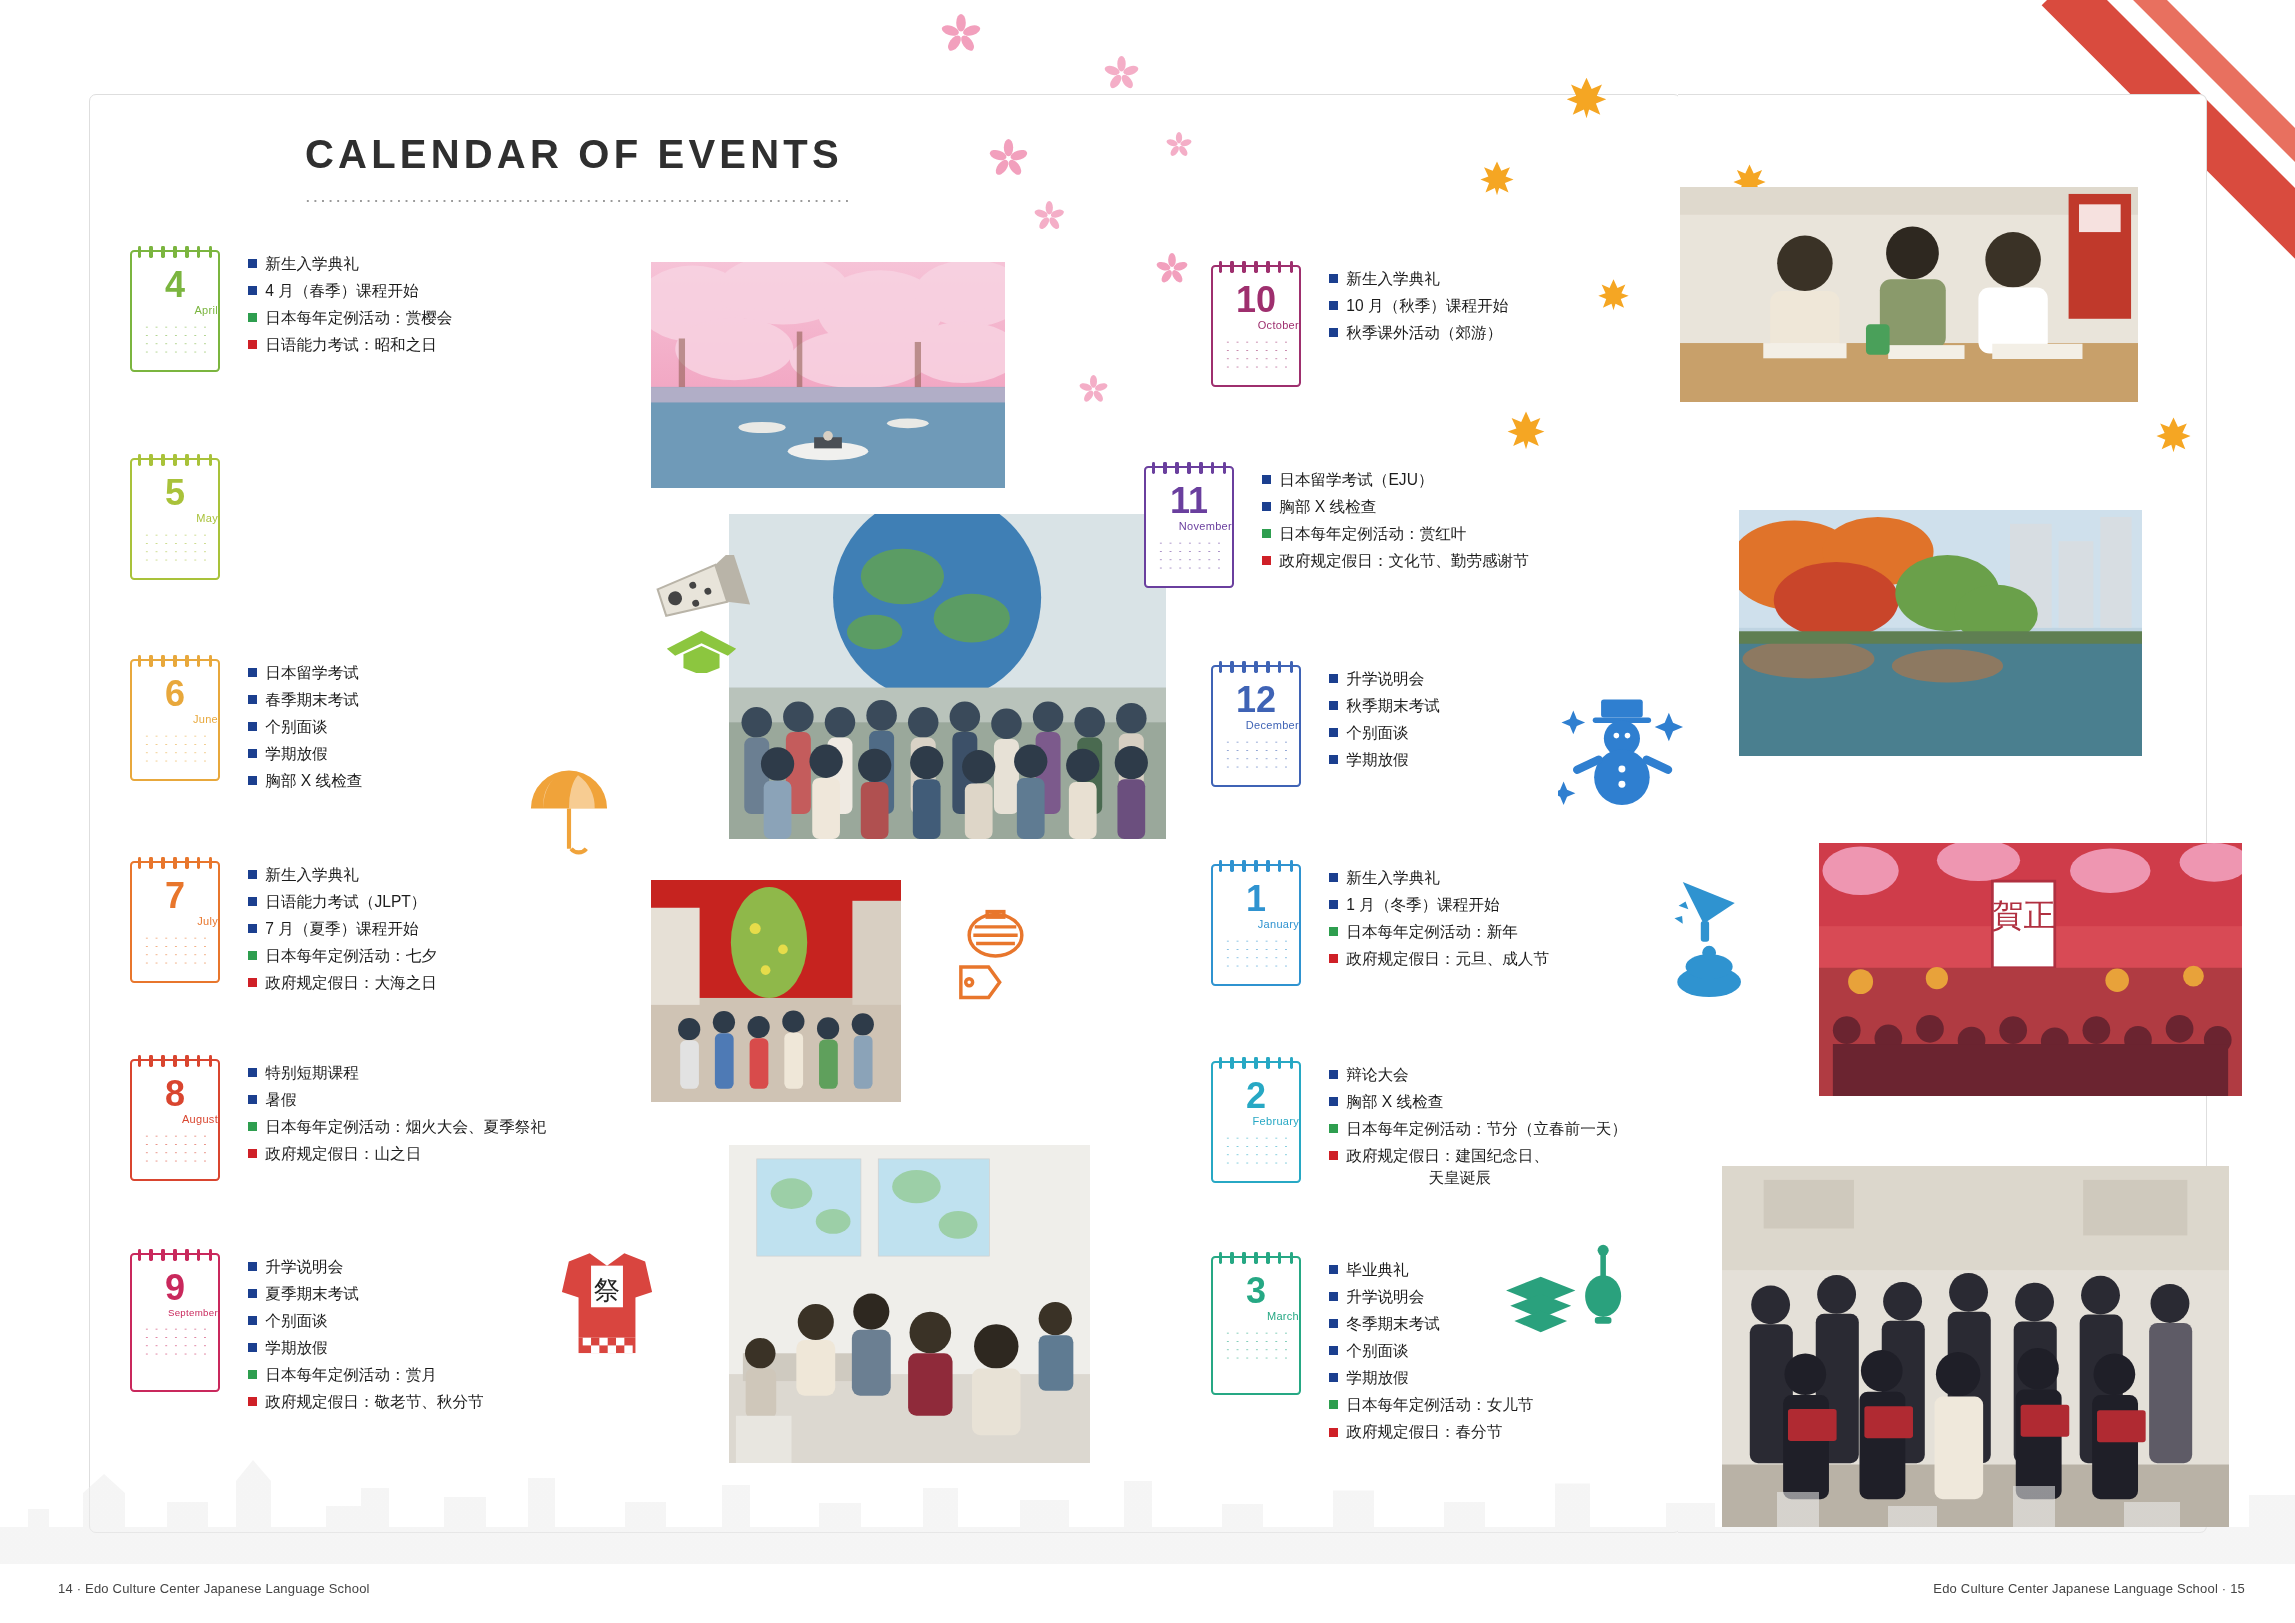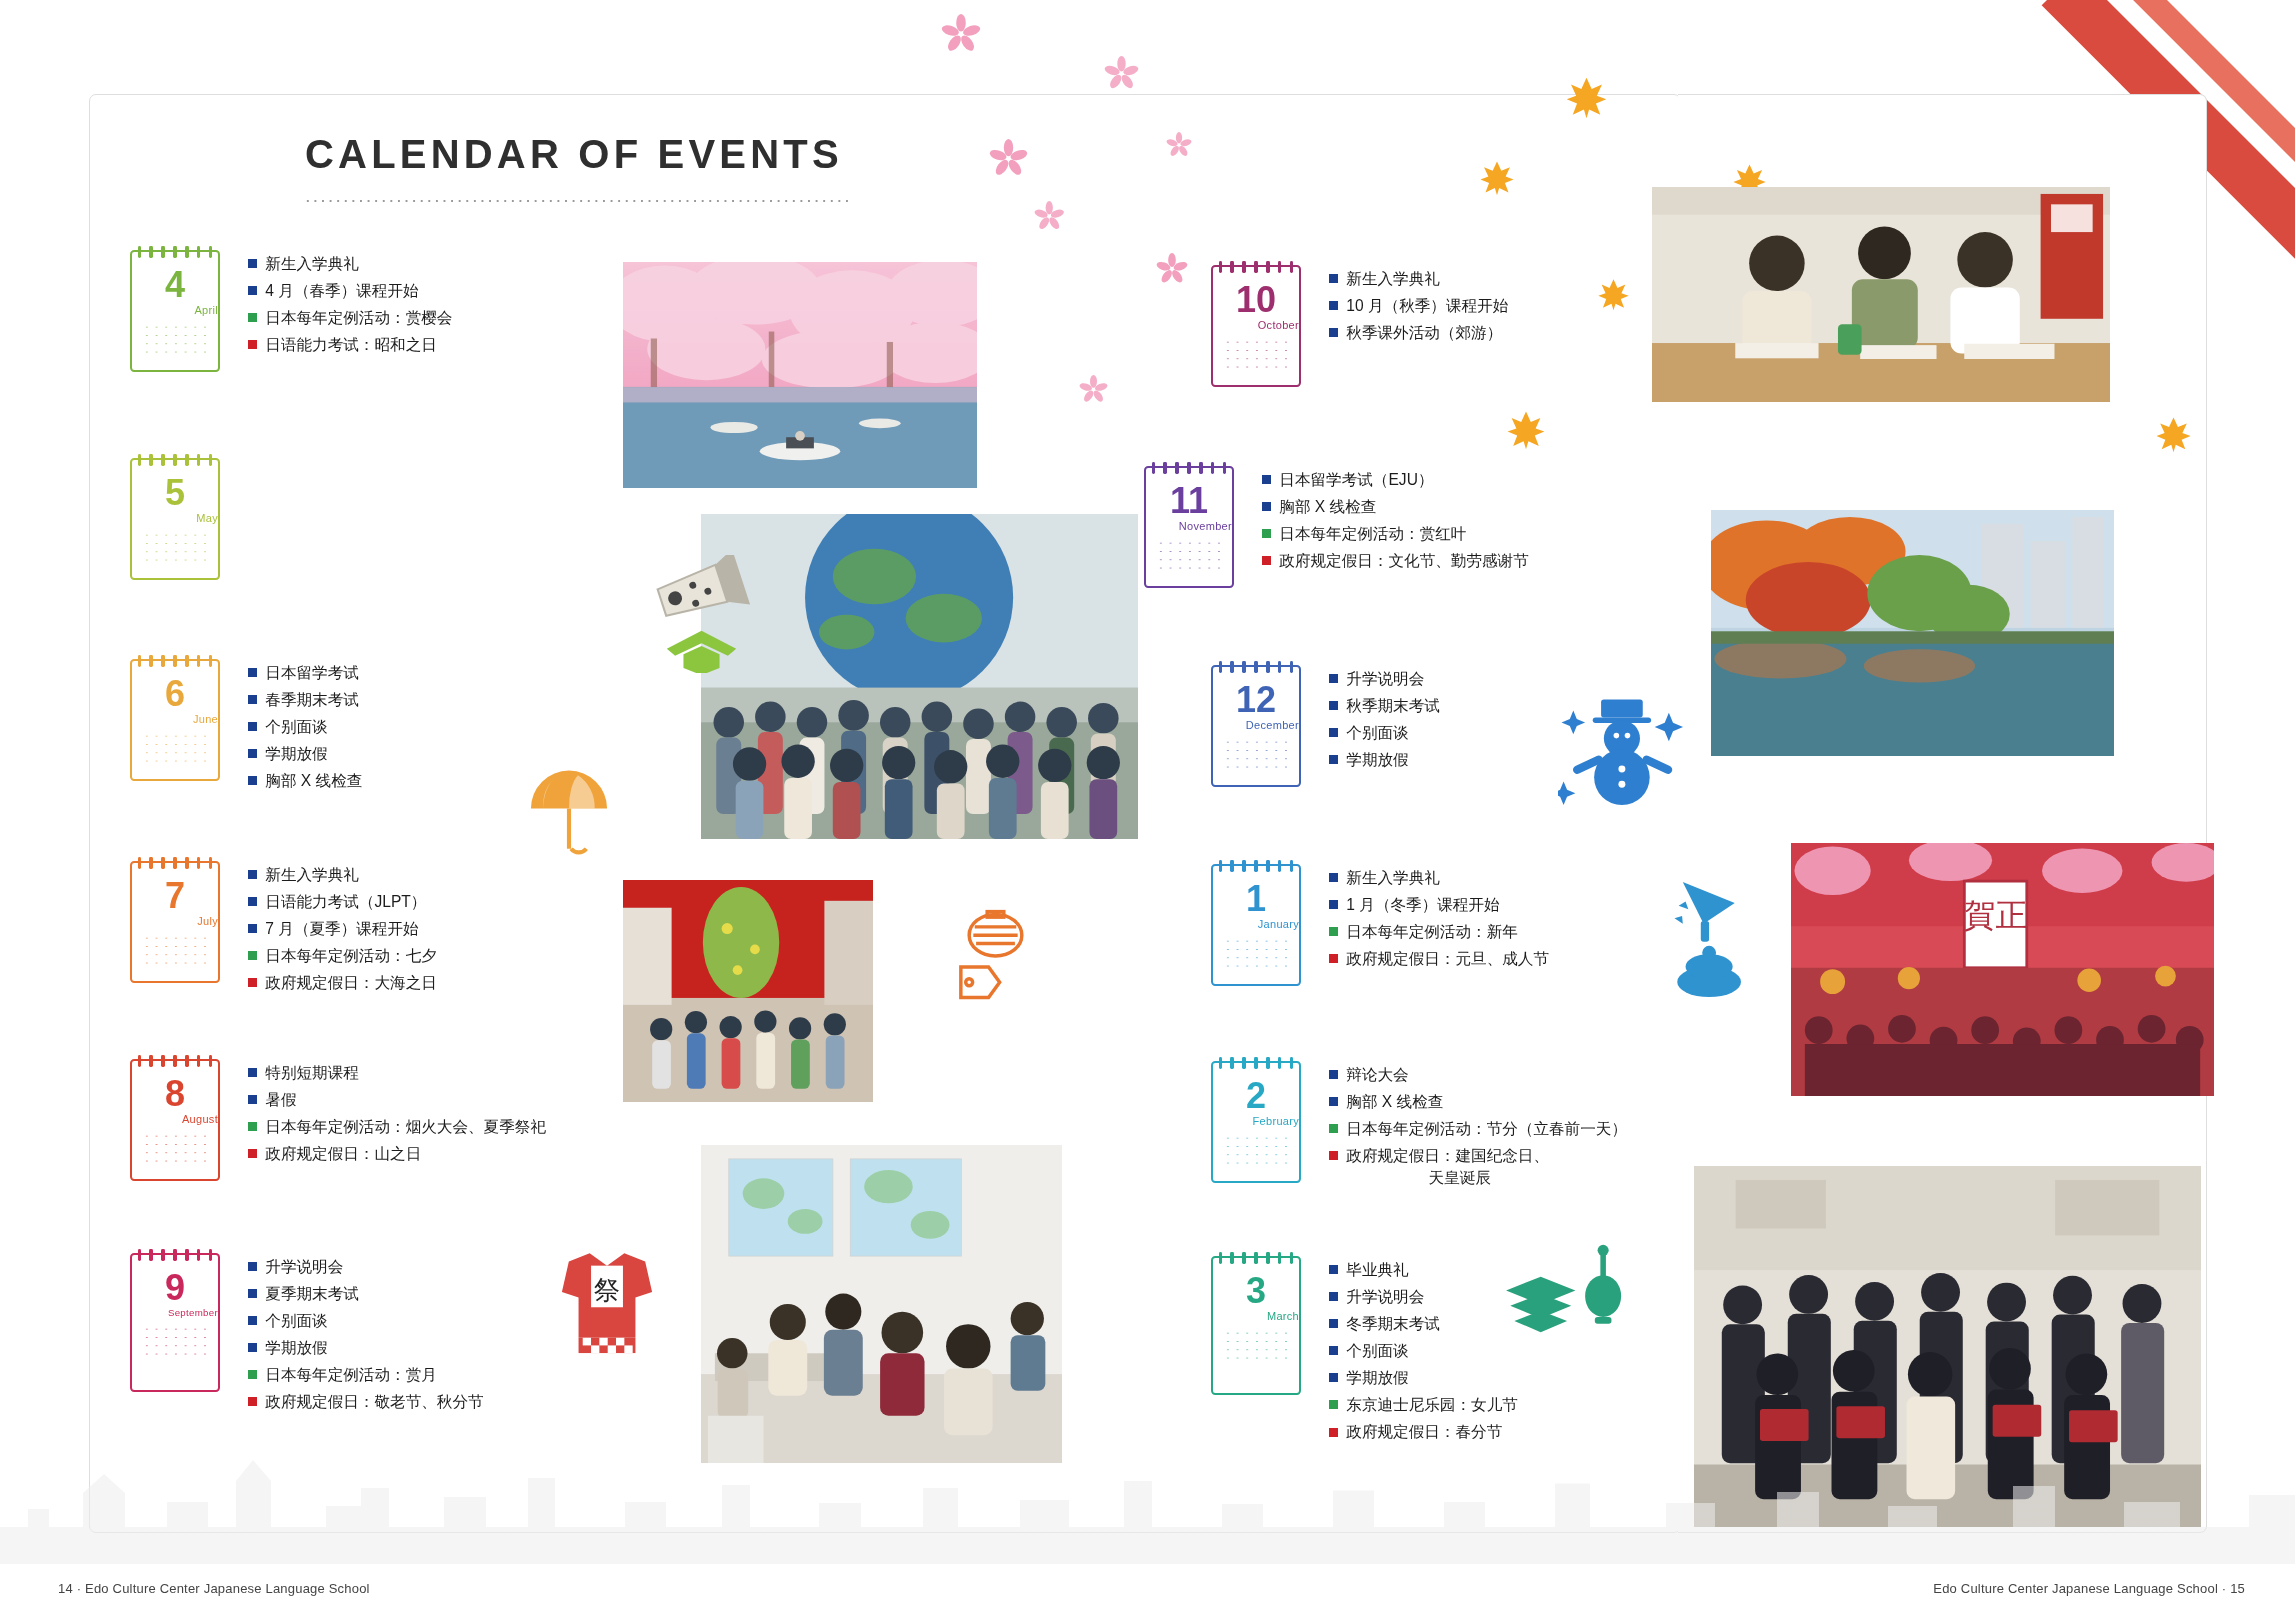--- a/index.html
+++ b/index.html
@@ -54,21 +54,21 @@
      background-size:9.7px 8.3px;opacity:.6;}
 
   .items{margin-left:28px;padding-top:2.8px;}
   .item{display:flex;align-items:flex-start;font-size:15.6px;line-height:21.5px;color:#1c1c1c;margin-bottom:5.6px;white-space:pre;}
   .item .sq{width:9px;height:9px;flex:0 0 9px;margin-top:6.2px;margin-right:8.3px;}
   .sq.blue{background:#1b3f8f;}
   .sq.green{background:#2e9e4f;}
   .sq.red{background:#cf2027;}
 
   
-  .photo{position:absolute;overflow:hidden;background:#0ea5e9;}
+  .photo{position:absolute;overflow:hidden;background:#0ea5e9;margin-left:28px;}
 
   
   .footer-city{
     position:absolute;left:0;right:0;bottom:60px;height:104px;
     background:
       linear-gradient(to top, #ededed 0 100%);
     -webkit-mask-image:none;
     opacity:.55;
     clip-path:polygon(0 104px,0 67px,28px 67px,28px 49px,49px 49px,49px 67px,83px 67px,83px 33px,104px 14px,125px 33px,125px 67px,167px 67px,167px 42px,208px 42px,208px 67px,236px 67px,236px 21px,253px 0,271px 21px,271px 67px,326px 67px,326px 46px,361px 46px,361px 28px,389px 28px,389px 67px,444px 67px,444px 37px,486px 37px,486px 67px,528px 67px,528px 18px,555px 18px,555px 67px,625px 67px,625px 42px,666px 42px,666px 67px,722px 67px,722px 25px,750px 25px,750px 67px,819px 67px,819px 43px,861px 43px,861px 67px,923px 67px,923px 28px,958px 28px,958px 67px,1020px 67px,1020px 40px,1069px 40px,1069px 67px,1124px 67px,1124px 21px,1152px 21px,1152px 67px,1222px 67px,1222px 44px,1263px 44px,1263px 67px,1333px 67px,1333px 30.5px,1374px 30.5px,1374px 67px,1444px 67px,1444px 42px,1485px 42px,1485px 67px,1555px 67px,1555px 23.6px,1590px 23.6px,1590px 67px,1666px 67px,1666px 43px,1715px 43px,1715px 67px,1777px 67px,1777px 32px,1819px 32px,1819px 67px,1888px 67px,1888px 46px,1937px 46px,1937px 67px,2013px 67px,2013px 26px,2055px 26px,2055px 67px,2124px 67px,2124px 42px,2180px 42px,2180px 67px,2249px 67px,2249px 35px,2295px 35px,2295px 104px);
   }
@@ -840,21 +840,21 @@
     <div class="num" style="color:#26a884">3</div>
     <div class="nm" style="color:#26a884">March</div>
     <div class="grid"></div>
   </div>
   <div class="items">
     <div class="item"><span class="sq blue"></span><span>毕业典礼</span></div>
     <div class="item"><span class="sq blue"></span><span>升学说明会</span></div>
     <div class="item"><span class="sq blue"></span><span>冬季期末考试</span></div>
     <div class="item"><span class="sq blue"></span><span>个别面谈</span></div>
     <div class="item"><span class="sq blue"></span><span>学期放假</span></div>
-    <div class="item"><span class="sq green"></span><span>东京迪士尼乐园：女儿节</span></div>
+    <div class="item"><span class="sq green"></span><span>日本每年定例活动：女儿节</span></div>
     <div class="item"><span class="sq red"></span><span>政府规定假日：春分节</span></div>
   </div>
 </div>
 
 <div class="footer-city"></div>
 <div class="footer-left">14  ·  Edo Culture Center Japanese Language School</div>
 <div class="footer-right">Edo Culture Center Japanese Language School  ·  15</div>
 
 
 </body></html>

